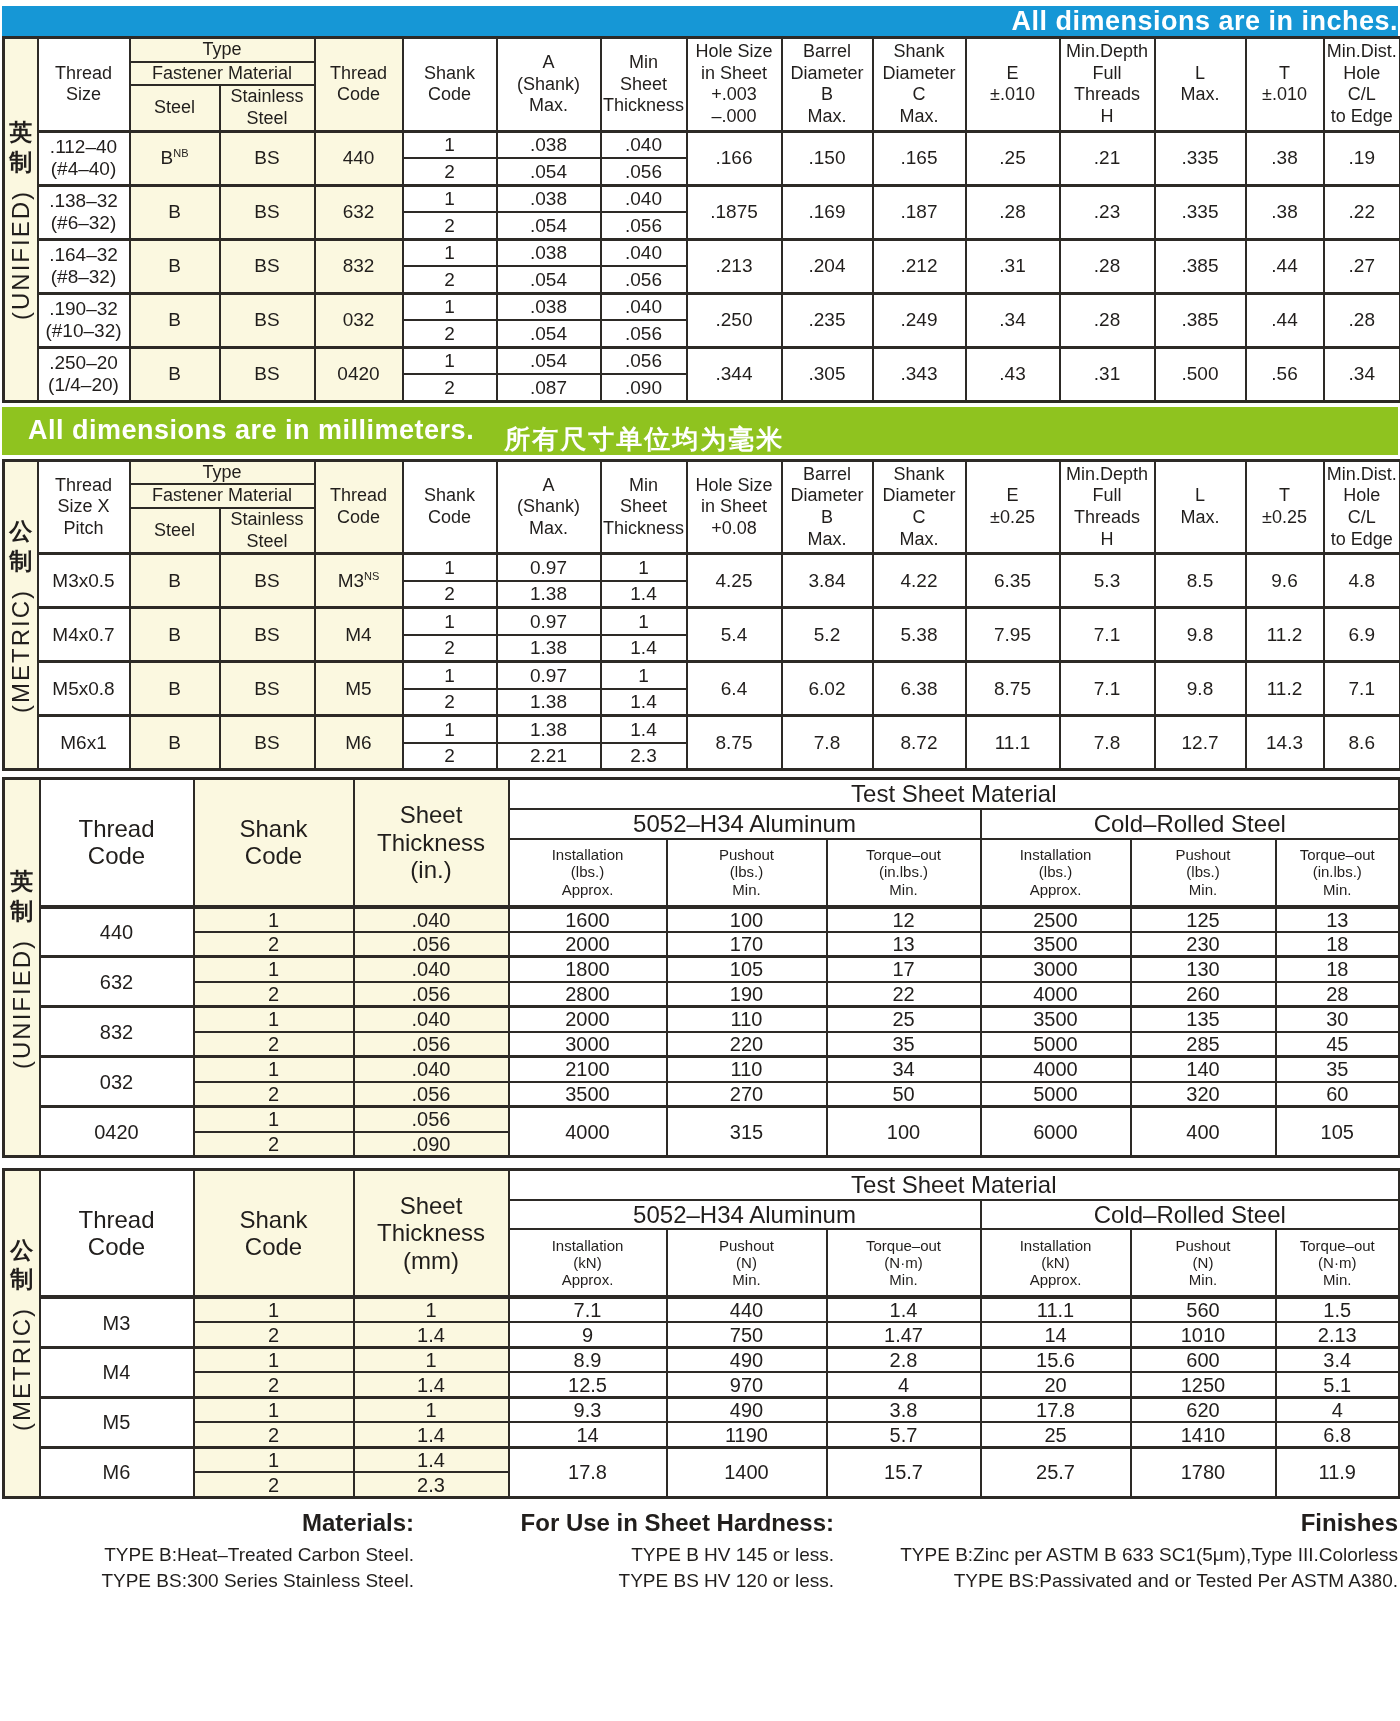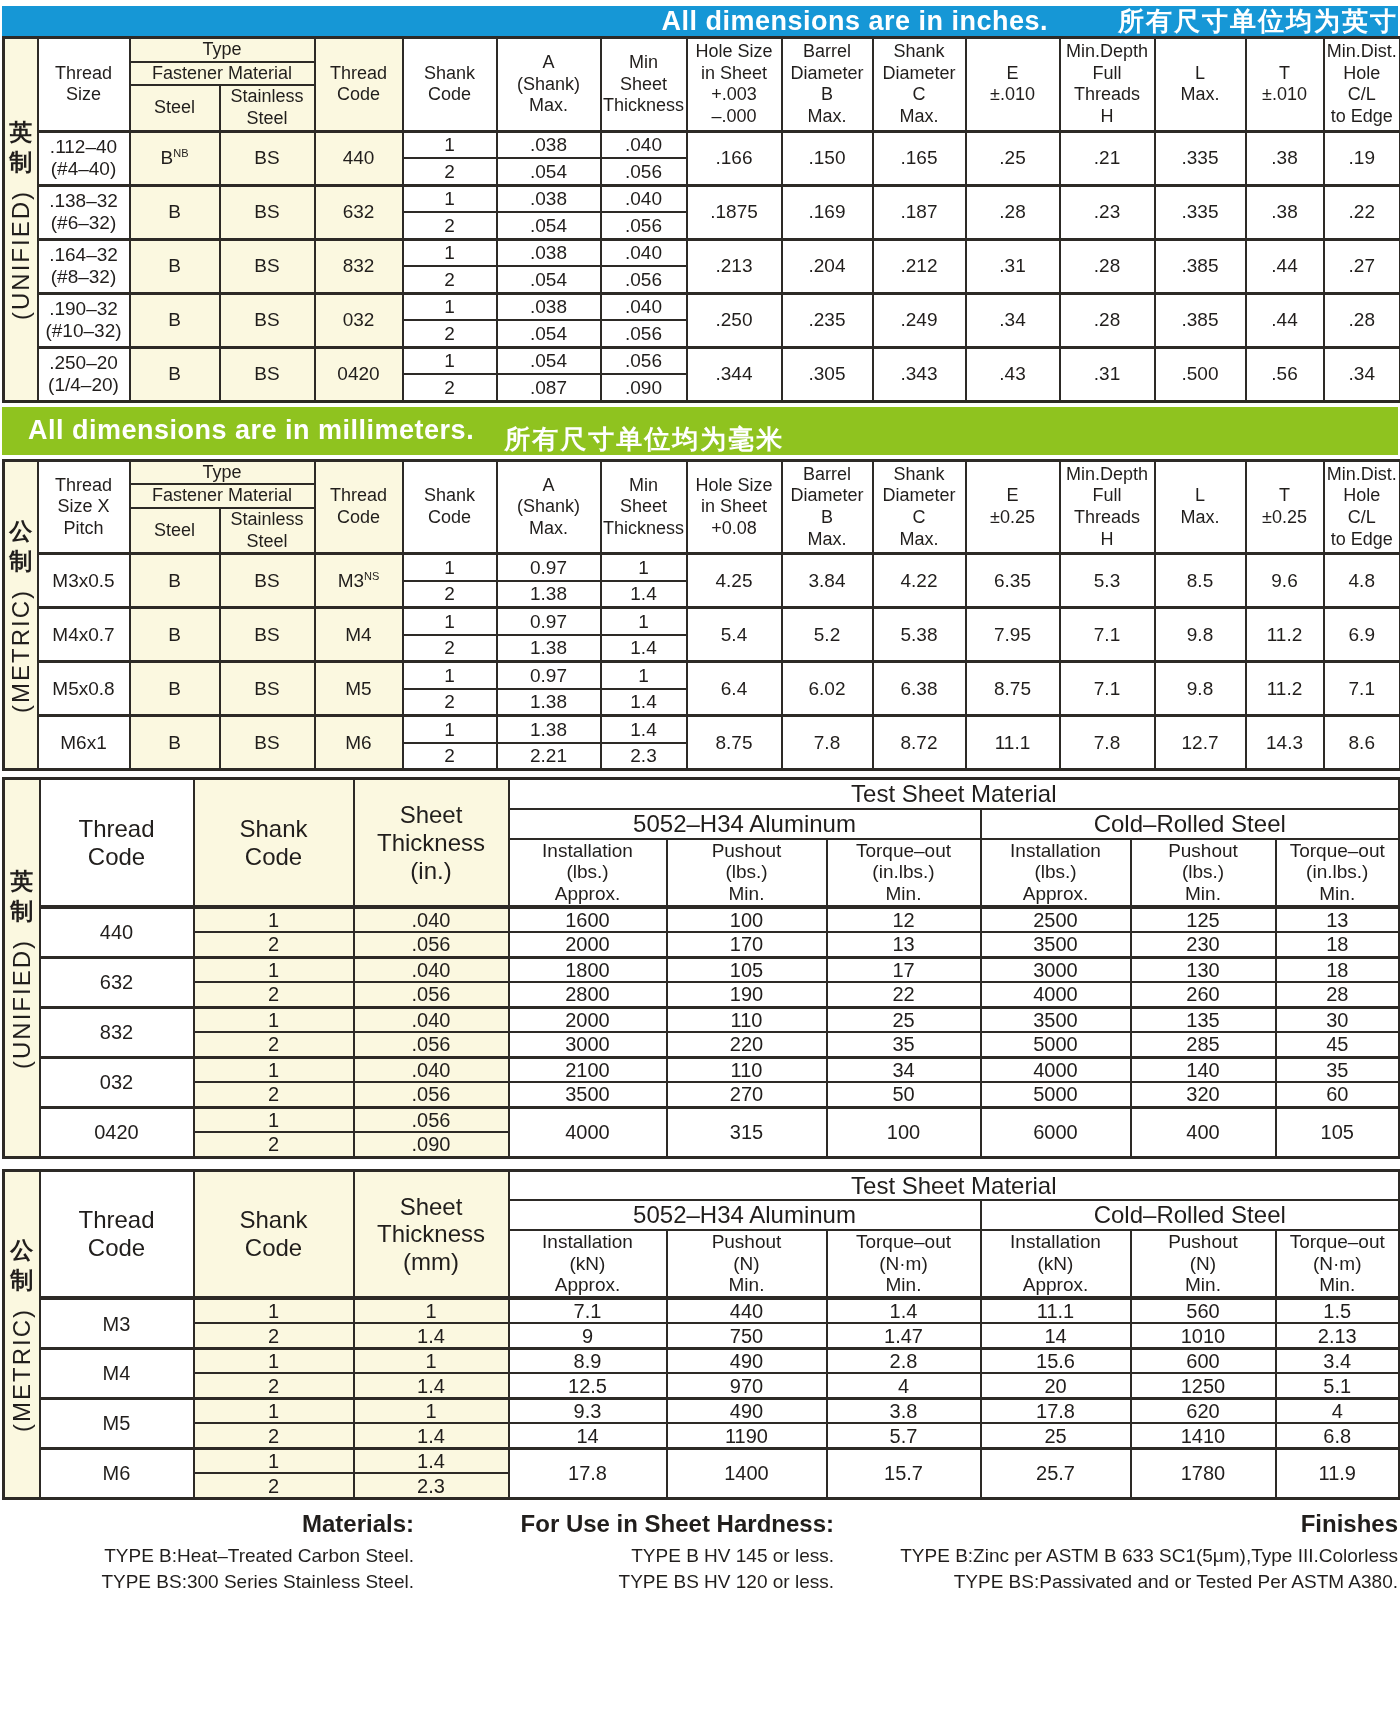--- a/index.html
+++ b/index.html
@@ -21,21 +21,21 @@
   .cr{background:#FBF8E0;}
   .dim{margin-top:0;}
   .dim th{font-size:18px;line-height:1.2;}
   .dim td{font-size:19px;line-height:1.15;}
   .dim tr{height:27px;}
   .dim tr.h1{height:24px;}
   .dim tr.h2{height:23px;}
   .dim tr.h3{height:46px;}
   #dims-metric{margin-top:4px;}
   .perf{margin-top:6px;}
-  .perf th{font-size:19px;line-height:1.15;}
+  .perf th{font-size:15px;line-height:1.15;}
   .perf .h1 th,.perf .h2 th{font-size:24px;}
   .perf td{font-size:20px;line-height:1.1;}
   .perf tr{height:25px;}
   .perf tr.h1{height:21px;}
   .perf tr.h2{height:26px;}
   .perf tr.h3{height:68px;}
   #perf-metric{margin-top:10px;}
   tr.g td{border-top:3px solid #2d2a26;}
   tr.gh td{border-top:4px solid #2d2a26;}
   .sidebox{display:flex;flex-direction:column;align-items:center;justify-content:center;gap:12px;}
@@ -49,21 +49,20 @@
   .ft{font-size:24px;font-weight:bold;margin-bottom:5px;}
   .fl{font-size:19px;margin-left:22px;line-height:26px;}
 </style>
 </head>
 <body>
 
 <div class="wrap">
 
   <div class="bar bar-blue">
     <span class="en">All dimensions are in inches.</span>
-    <span class="zh">所有尺寸单位均为英寸</span>
   </div>
 
   <table class="dim" id="dims-unified">
     <colgroup>
         <col style="width:34px">
         <col style="width:92px">
         <col style="width:90px">
         <col style="width:95px">
         <col style="width:88px">
         <col style="width:94px">

